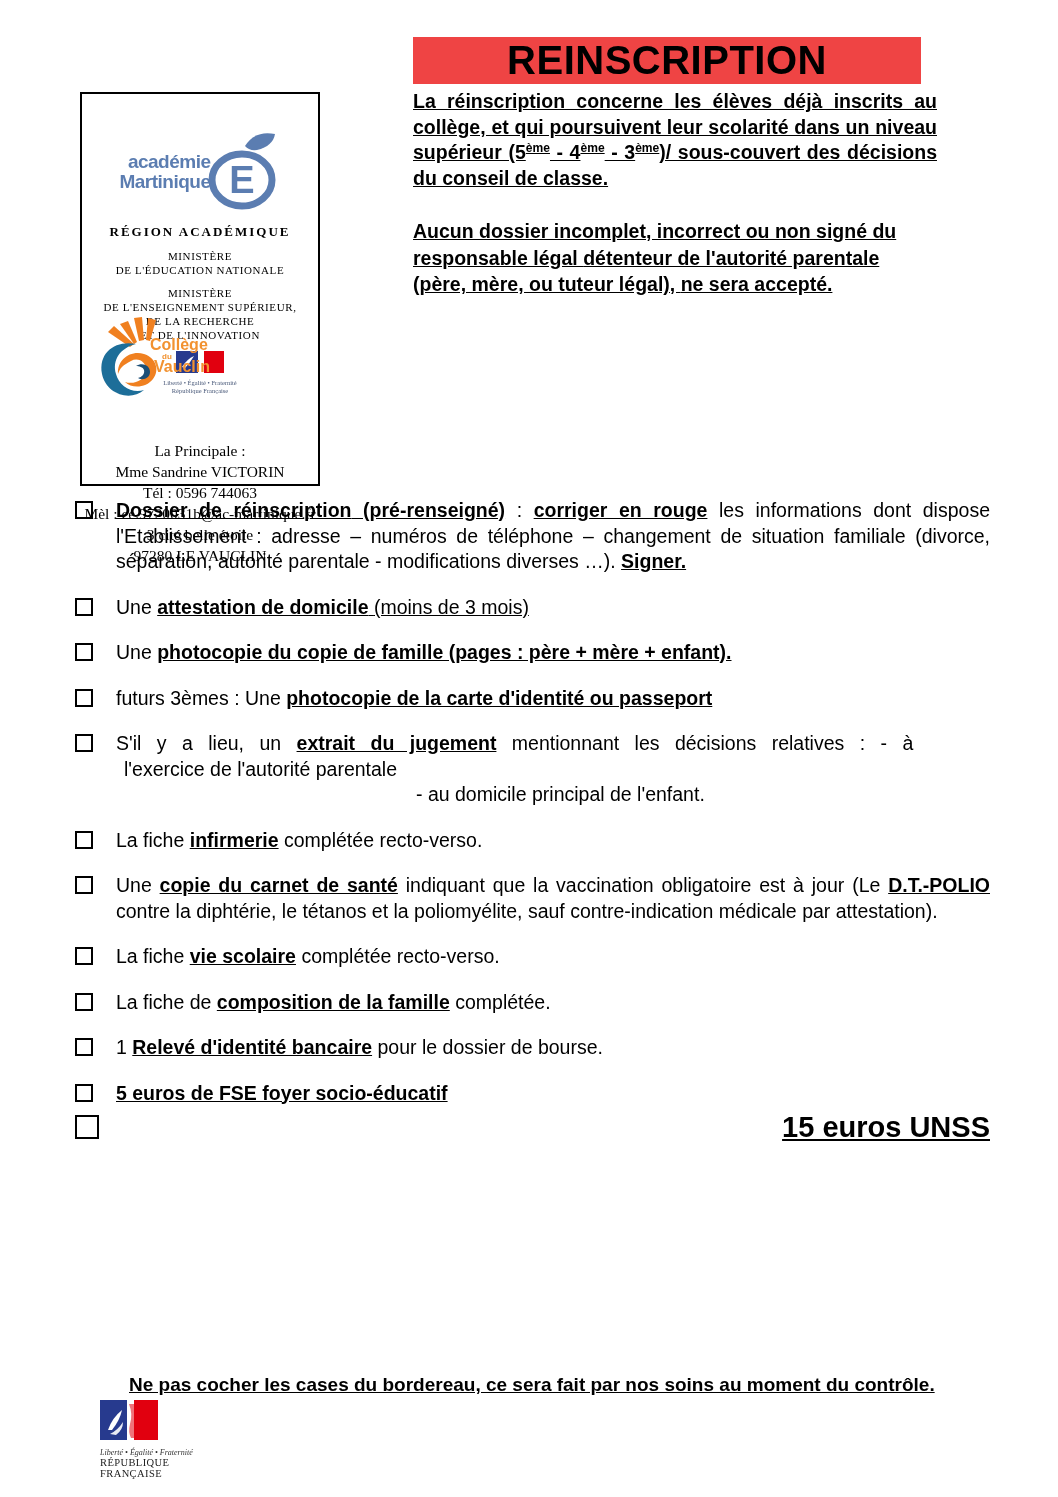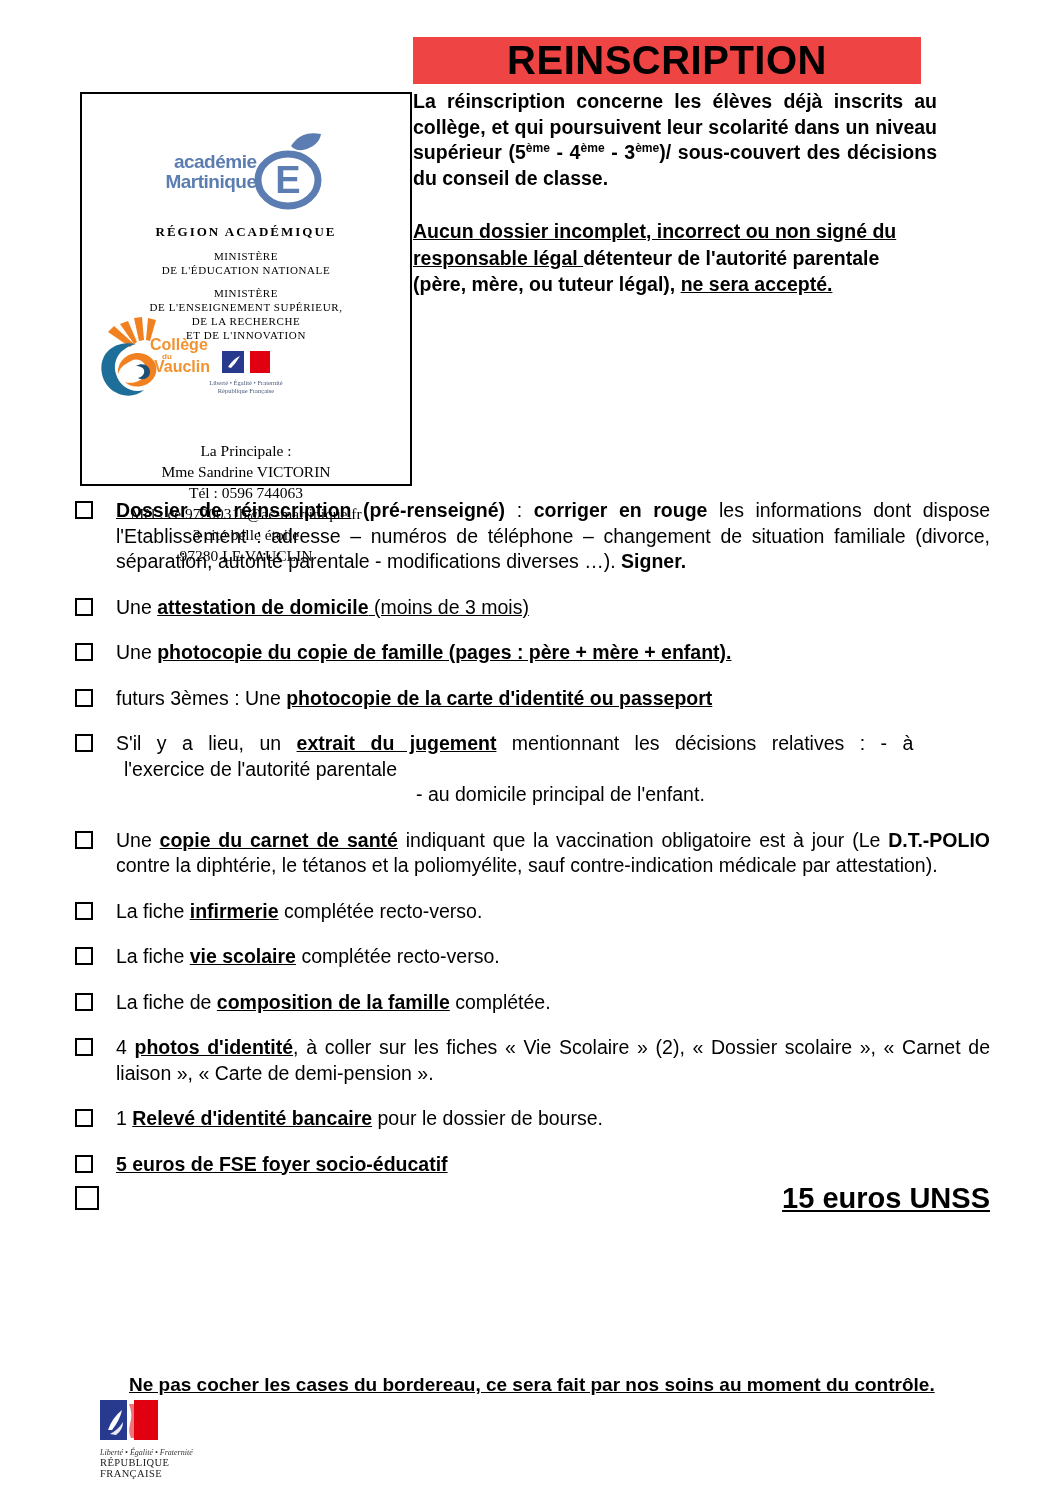--- a/index.html
+++ b/index.html
@@ -1,26 +1,26 @@
 <!DOCTYPE html>
 <html><head>
 <meta charset="utf-8">
 <style>
   html,body{margin:0;padding:0;}
   body{
     width:1058px;height:1497px;background:#ffffff;color:#000;
     font-family:"Liberation Sans", sans-serif;position:relative;overflow:hidden;
   }
-  .b{font-weight:bold;}
+  .b{font-weight:bold;text-decoration:underline;}
   .u{text-decoration:underline;}
   sup{font-size:0.62em;line-height:0;vertical-align:super;}
 
   
   .letterhead{
-    position:absolute;left:80px;top:92px;width:332px;height:394px;
+    position:absolute;left:80px;top:92px;width:240px;height:394px;
     border:2px solid #000;box-sizing:border-box;text-align:center;
   }
   .acad-logo{display:flex;justify-content:center;align-items:center;margin-top:36px;}
   .acad-name{
     color:#5b7db1;font-weight:bold;font-size:19px;line-height:20px;
     text-align:right;letter-spacing:-0.5px;margin-right:-8px;position:relative;z-index:2;
   }
   .region{font-family:"Liberation Serif",serif;font-weight:bold;font-size:13px;letter-spacing:2px;margin-top:10px;}
   .ministry{font-family:"Liberation Serif",serif;font-size:11px;line-height:14px;letter-spacing:0.6px;margin-top:9px;}
   .mini-flag-wrap{margin-top:9px;}
@@ -146,26 +146,25 @@
 <div class="intro"><span class="b">La réinscription concerne les élèves déjà inscrits au collège, et qui poursuivent leur scolarité dans un niveau supérieur (5</span><sup class="b">ème</sup><span class="b"> - 4</span><sup class="b">ème</sup><span class="b"> - 3</span><sup class="b">ème</sup><span class="b">)/ sous-couvert des décisions du conseil de classe.</span></div>
 
 <div class="warning"><span class="b u">Aucun dossier incomplet, incorrect ou non signé du responsable légal </span><span class="b">détenteur de l'autorité parentale (père, mère, ou tuteur légal), </span><span class="b u">ne sera accepté.</span></div>
 
 <div class="checklist">
     <div class="check-item justify"><span class="checkbox"></span><span><span class="b u">Dossier de réinscription</span><span class="b"> (pré-renseigné)</span><span> : </span><span class="b">corriger en rouge</span><span> les informations dont dispose l'Etablissement : adresse – numéros de téléphone – changement de situation familiale (divorce, séparation, autorité parentale - modifications diverses …). </span><span class="b">Signer.</span></span></div>
     <div class="check-item"><span class="checkbox"></span><span><span>Une </span><span class="b u">attestation de domicile</span><span class="u"> </span><span class="u">(moins de 3 mois)</span></span></div>
     <div class="check-item"><span class="checkbox"></span><span><span>Une </span><span class="b u">photocopie du copie de famille (pages : père + mère + enfant).</span></span></div>
     <div class="check-item"><span class="checkbox"></span><span><span>futurs 3èmes : Une </span><span class="b u">photocopie de la carte d'identité ou passeport</span></span></div>
     <div class="check-item"><span class="checkbox"></span><span><span style="word-spacing: 10px;">S'il y a lieu, un </span><span class="b u" style="word-spacing: 10px;">extrait du jugement</span><span style="word-spacing: 10px;"> mentionnant les décisions relatives : - à</span><br><span style="margin-left: 8px;">l'exercice de l'autorité parentale</span><br><span style="margin-left: 300px;">- au domicile principal de l'enfant.</span></span></div>
+    <div class="check-item"><span class="checkbox"></span><span><span>La fiche </span><span class="b u">infirmerie</span><span> complétée recto-verso.</span></span></div>
     <div class="check-item justify"><span class="checkbox"></span><span><span>Une </span><span class="b u">copie du carnet de santé</span><span> indiquant que la vaccination obligatoire est à jour (Le </span><span class="b">D.T.-POLIO</span><span> contre la diphtérie, le tétanos et la poliomyélite, sauf contre-indication médicale par attestation).</span></span></div>
-    <div class="check-item"><span class="checkbox"></span><span><span>La fiche </span><span class="b u">infirmerie</span><span> complétée recto-verso.</span></span></div>
     <div class="check-item"><span class="checkbox"></span><span><span>La fiche </span><span class="b u">vie scolaire</span><span> complétée recto-verso.</span></span></div>
     <div class="check-item"><span class="checkbox"></span><span><span>La fiche de </span><span class="b u">composition de la famille</span><span> complétée.</span></span></div>
     <div class="check-item"><span class="checkbox"></span></div>
-    <div class="check-item justify"><span class="checkbox"></span><span><span>4 </span><span class="b u">photos d'identité</span><span>, à coller sur les fiches « Vie Scolaire » (2), « Dossier scolaire », « Carnet de liaison », « Carte de demi-pension ».</span></span></div>
     <div class="check-item"><span class="checkbox"></span><span><span>1 </span><span class="b u">Relevé d'identité bancaire</span><span> pour le dossier de bourse.</span></span></div>
     <div class="check-item tight"><span class="checkbox"></span><span><span class="b u">5 euros de FSE foyer socio-éducatif</span></span></div>
     <div class="check-item large"><span class="checkbox"></span><span><span class="b u">15 euros UNSS</span></span></div>
   </div>
 
 <div class="footer-note">Ne pas cocher les cases du bordereau, ce sera fait par nos soins au moment du contrôle.</div>
 
 <div class="rf-logo">
   <svg width="62" height="42" viewBox="0 0 62 42">
     <rect x="0" y="0" width="27" height="40" fill="#273a8e"></rect>

